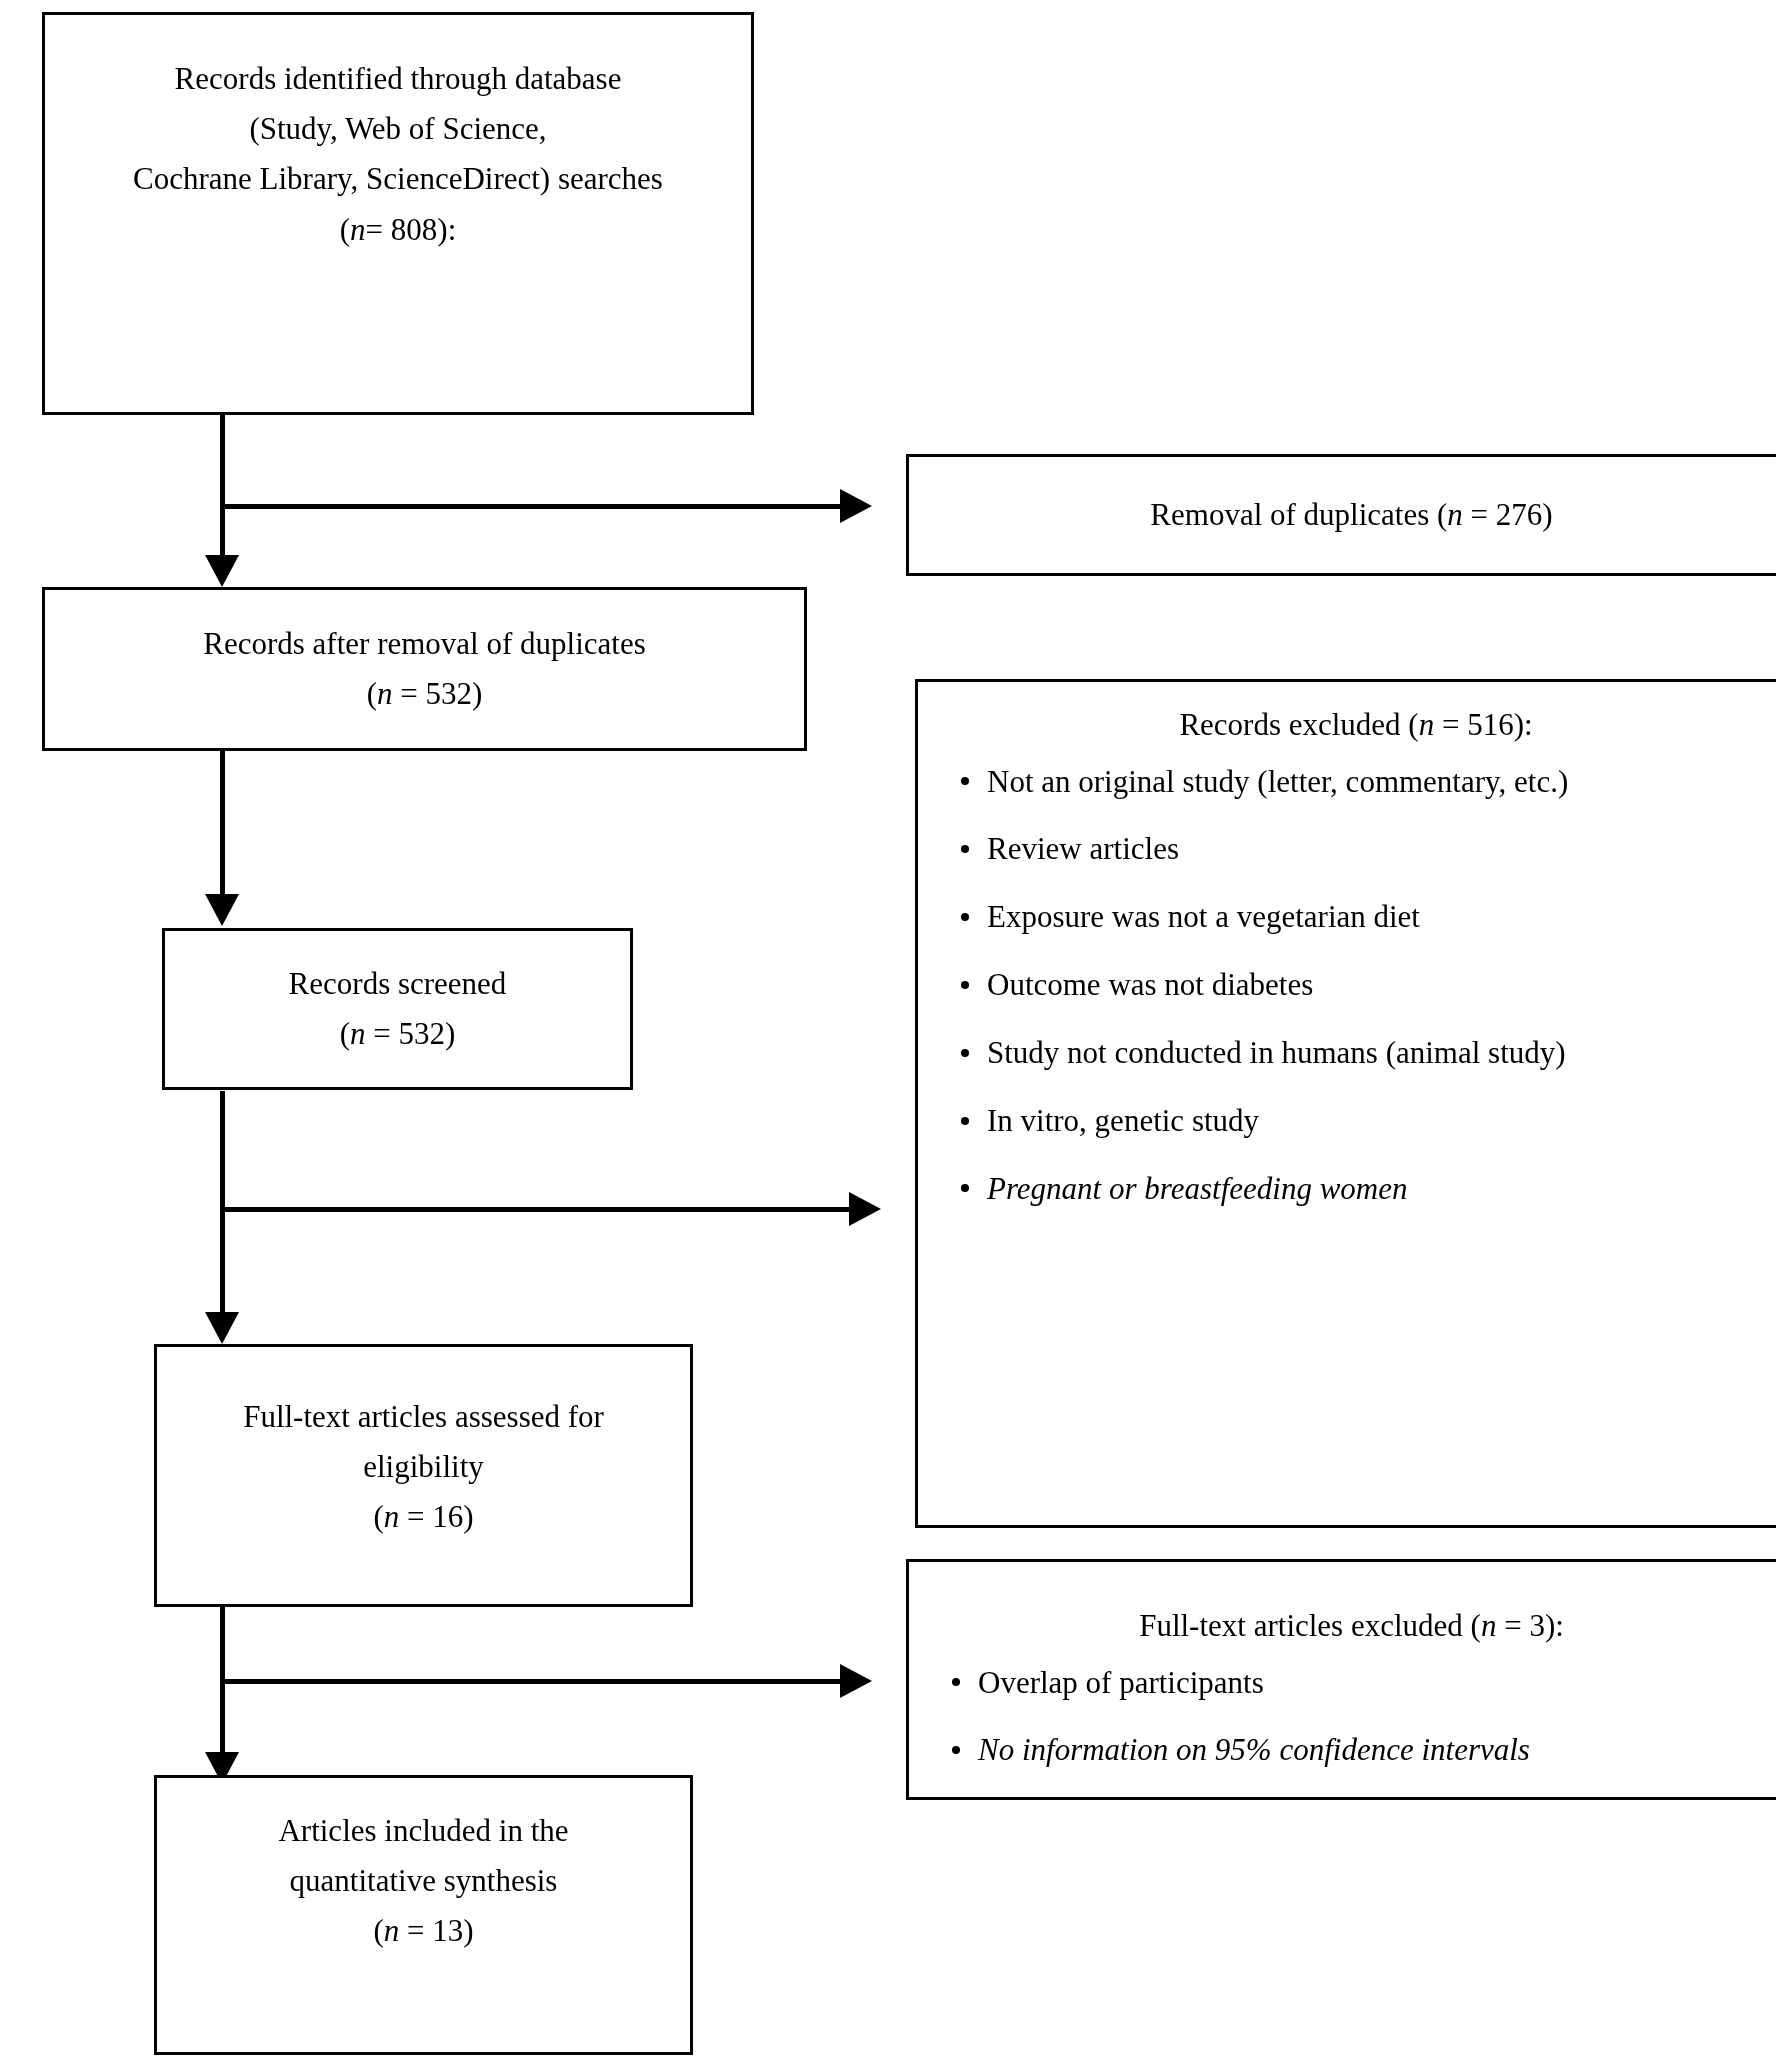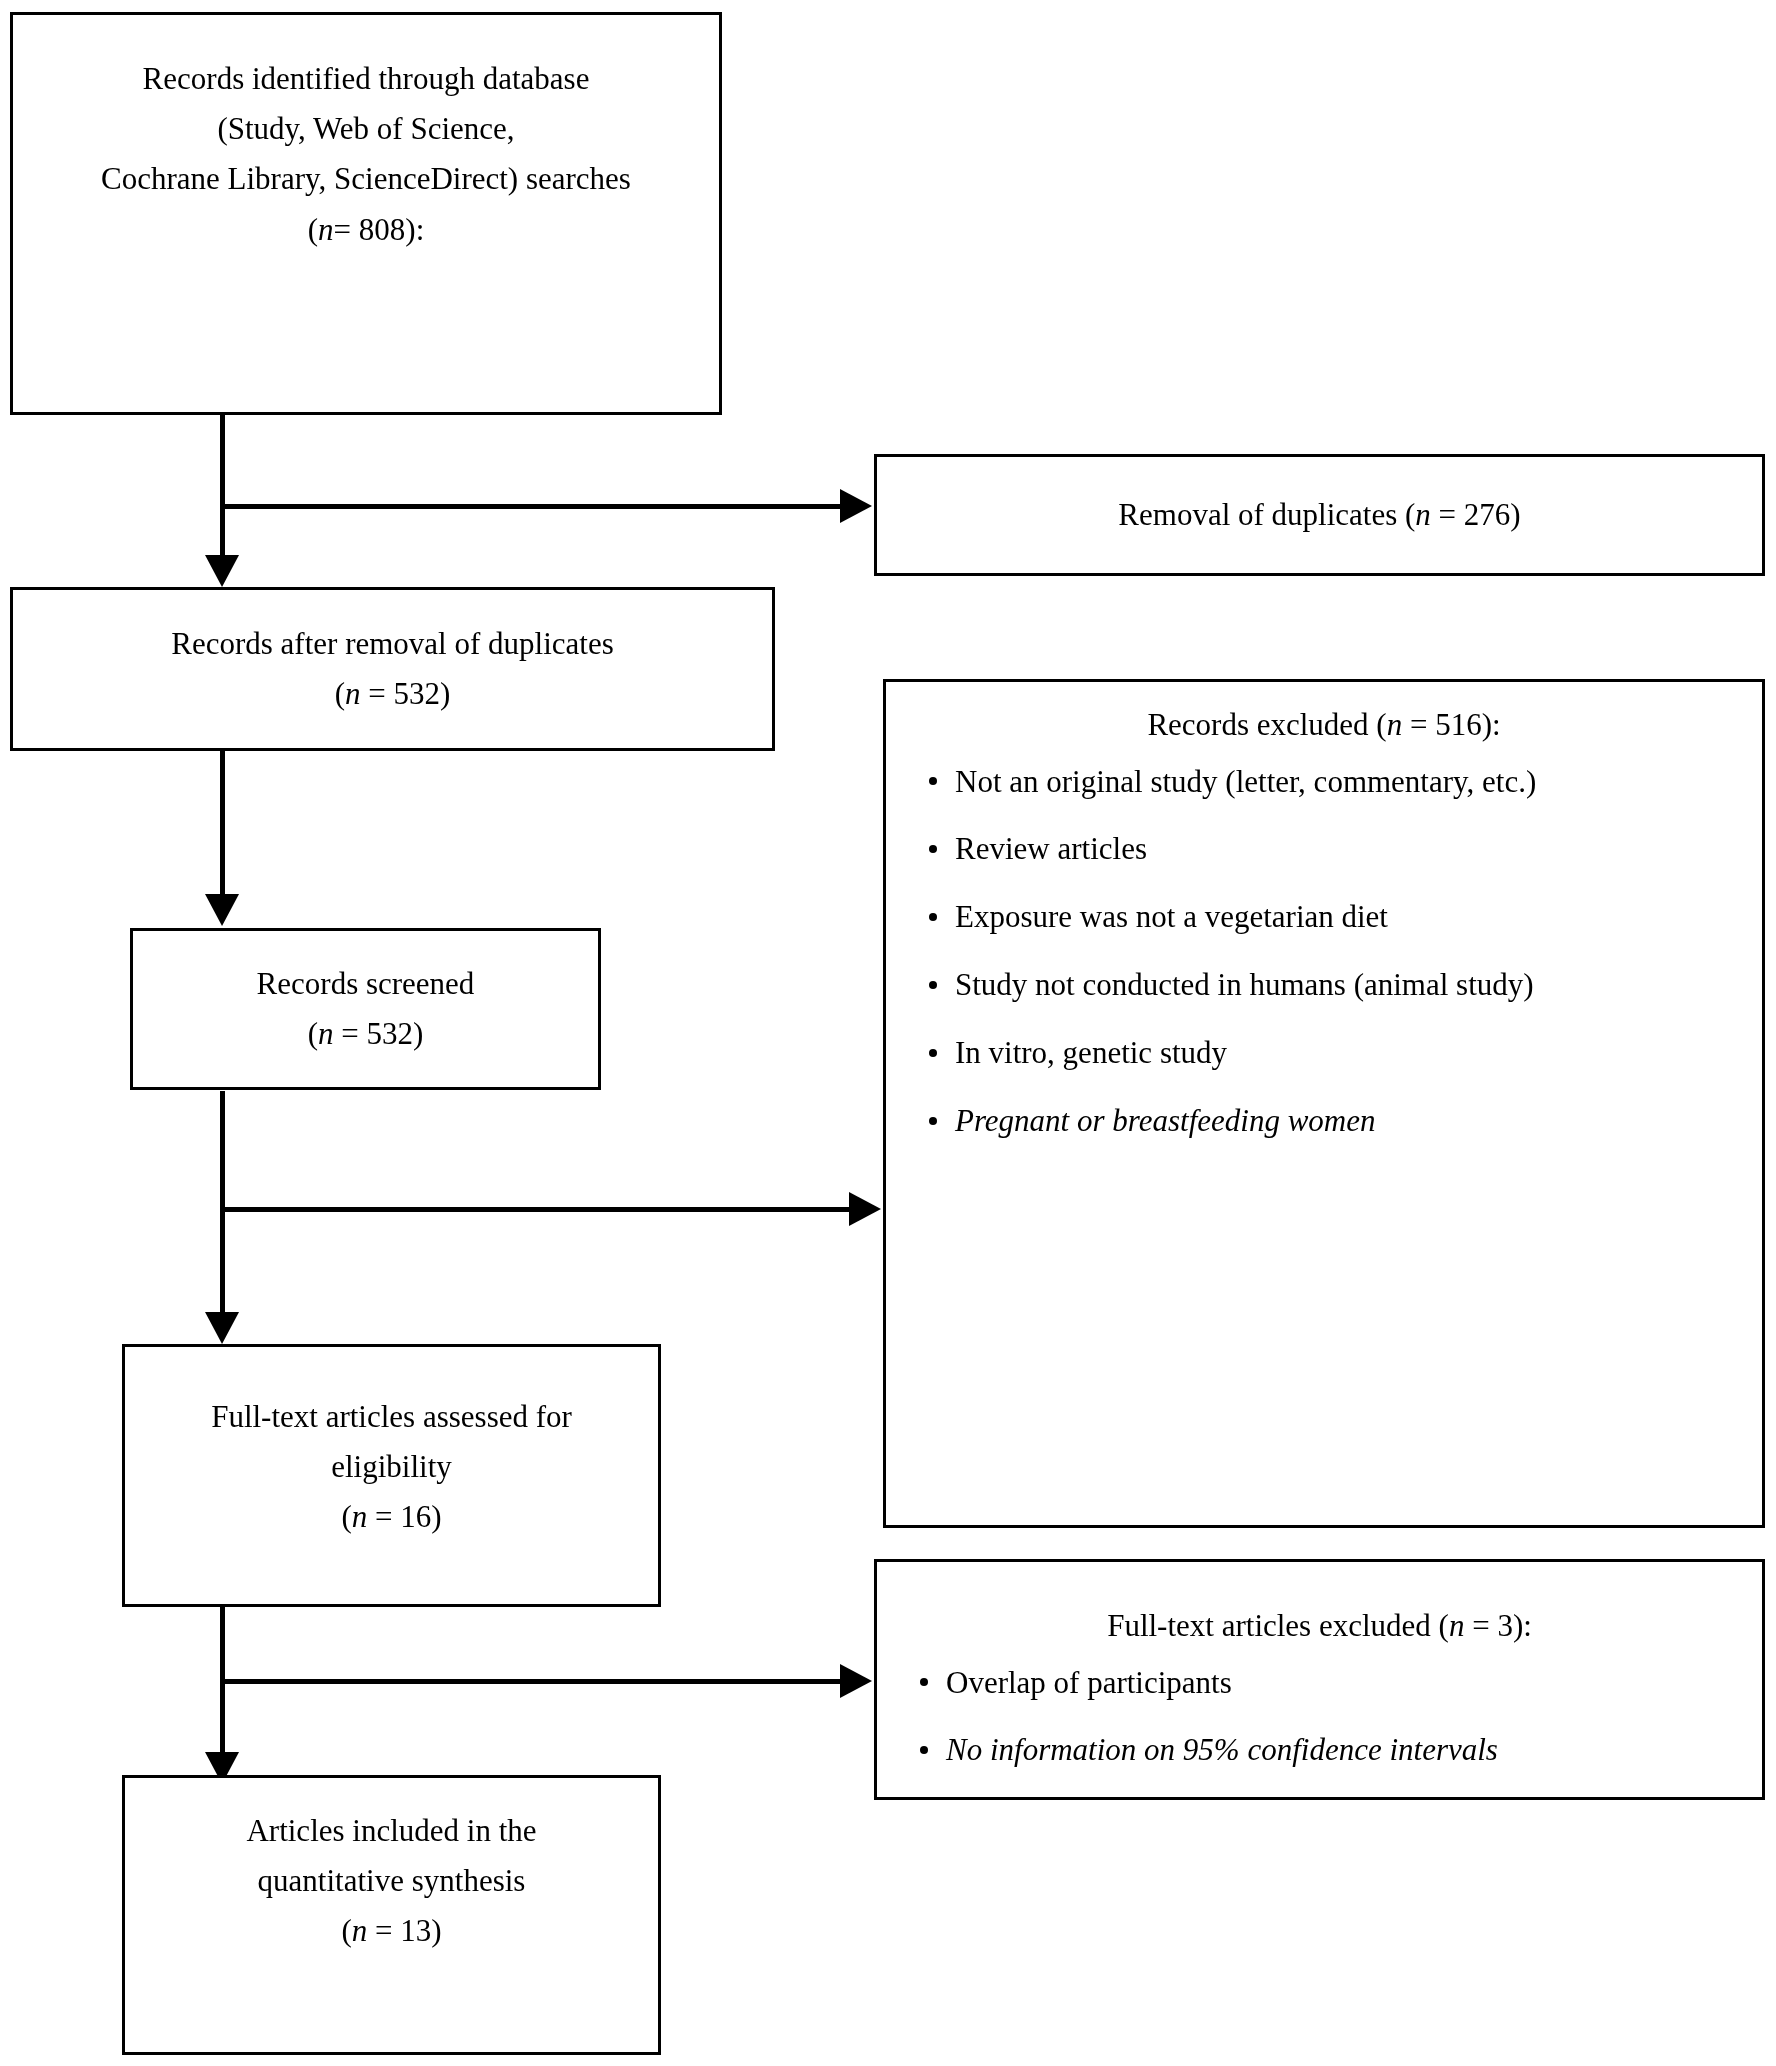--- a/index.html
+++ b/index.html
@@ -17,20 +17,21 @@
   }
   .box{
     position:absolute;
     box-sizing:border-box;
     border:3.5px solid #000000;
     background:#ffffff;
     display:flex;
     flex-direction:column;
     justify-content:center;
     align-items:center;
+    margin-left:32px;
   }
   .box.left-align{
     align-items:stretch;
     justify-content:flex-start;
   }
   .line{
     position:absolute;
     background:#000000;
   }
   .vline{width:4.5px;}
@@ -117,20 +118,21 @@
 
   <div class="line vline" style="left:220px; top:751px; width:4.5px; height:144px;"></div>
   <div class="arrowhead-down" style="left:205px; top:894px;"></div>
 
   <div class="box left-align padbox" style="left:883px; top:679px; width:882px; height:849px; padding-top:20px;">
     <div class="hdr"><span>Records excluded (</span><span class="it">n</span><span> = 516):</span></div>
     <ul class="bullets">
       <li><span class="bdot"></span><span>Not an original study (letter, commentary, etc.)</span></li>
       <li><span class="bdot"></span><span>Review articles</span></li>
       <li><span class="bdot"></span><span>Exposure was not a vegetarian diet</span></li>
+      <li><span class="bdot"></span><span>Outcome was not diabetes</span></li>
       <li><span class="bdot"></span><span>Study not conducted in humans (animal study)</span></li>
       <li><span class="bdot"></span><span>In vitro, genetic study</span></li>
       <li><span class="bdot"></span><span>Pregnant or breastfeeding women</span></li>
     </ul>
   </div>
 
   <div class="box" style="left:130px; top:928px; width:471px; height:162px;">
     <div class="ctext">Records screened</div>
     <div class="ctext">(<span class="it">n</span><span> = 532)</span></div>
   </div>

